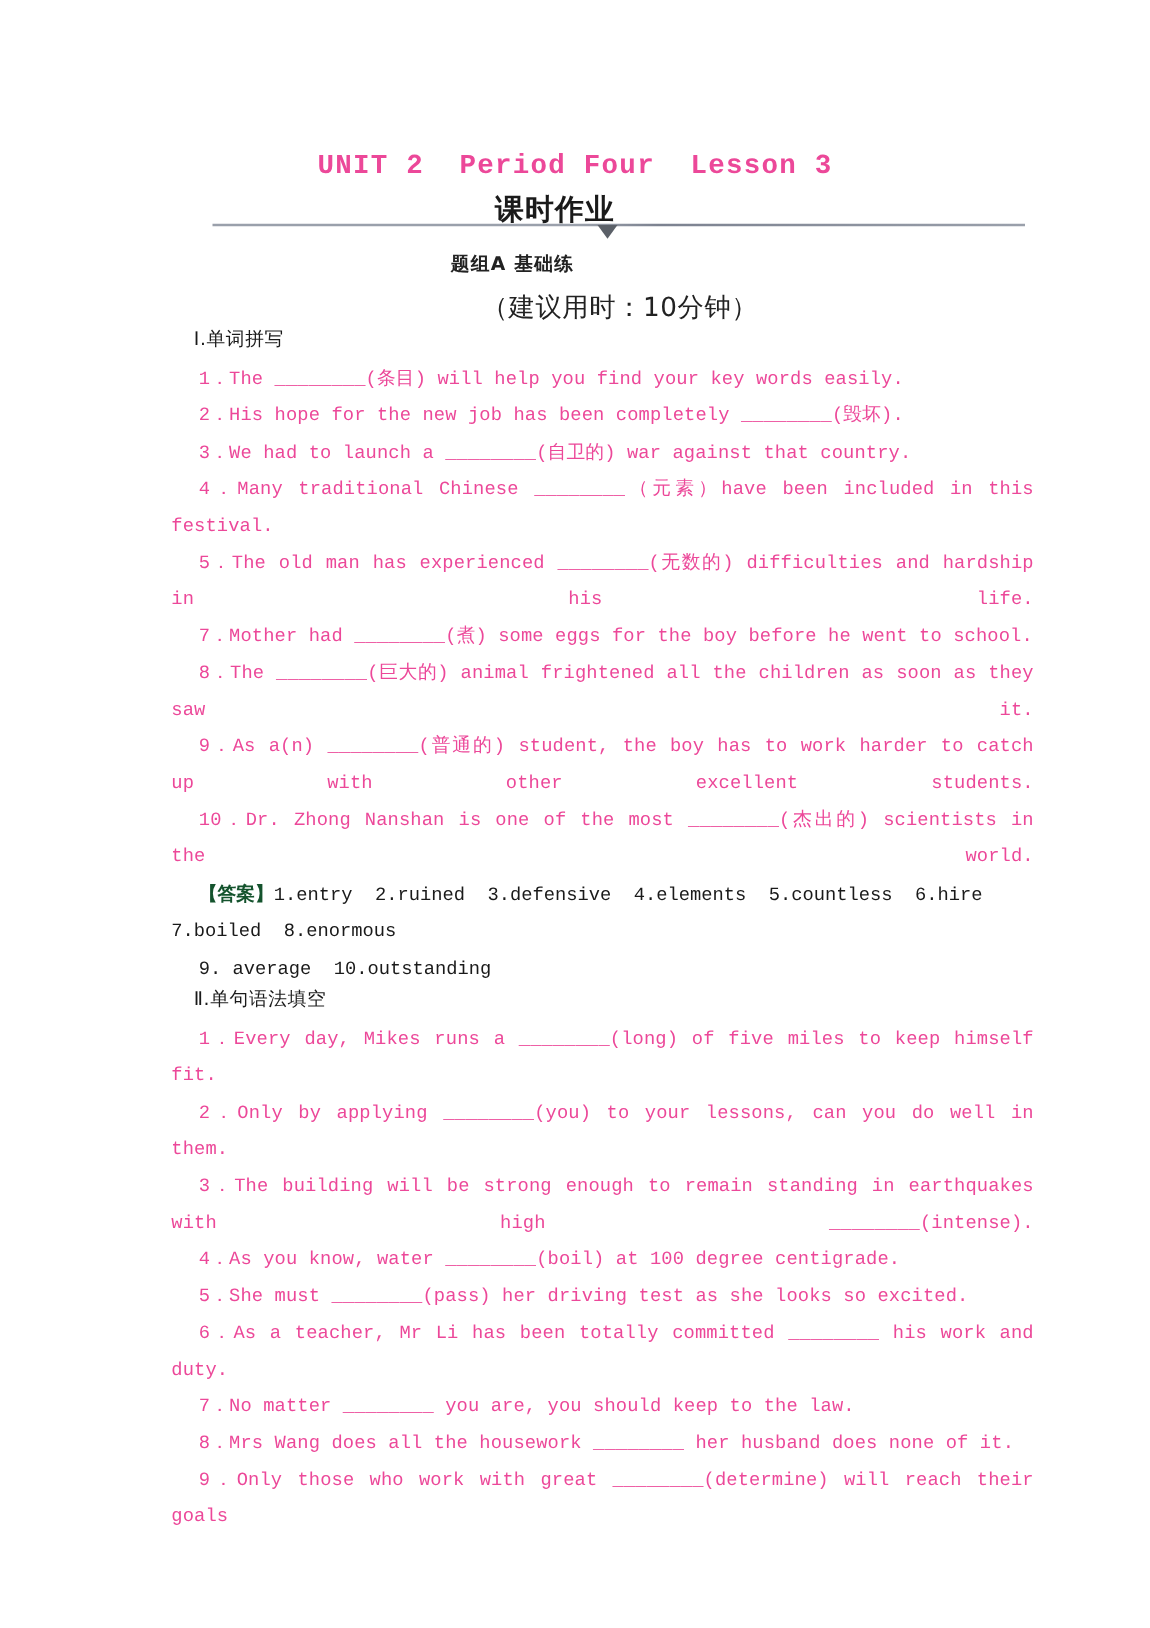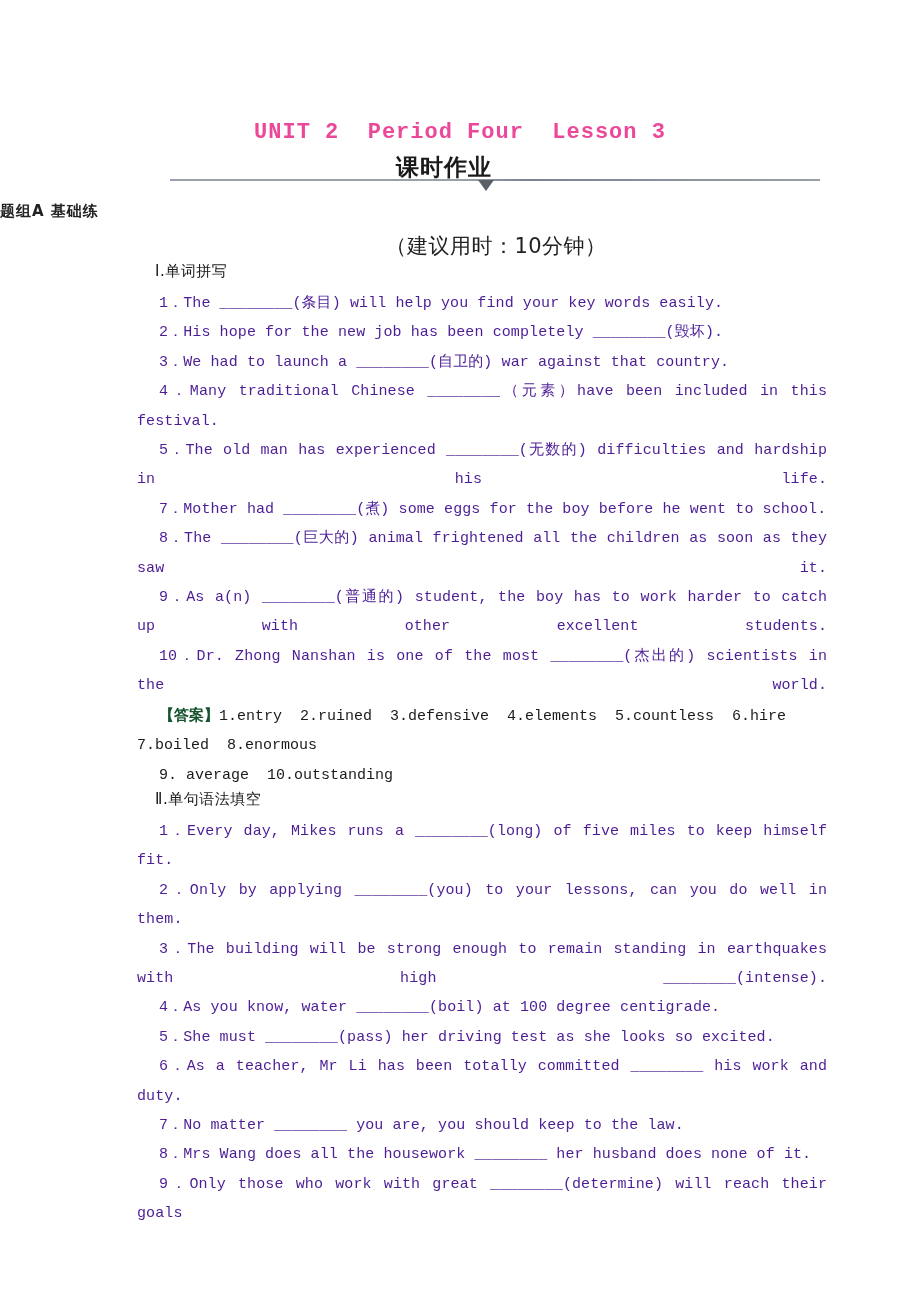--- a/index.html
+++ b/index.html
@@ -68,21 +68,21 @@
     border-left: 8px solid transparent;
     border-right: 8px solid transparent;
     border-top: 11px solid #5b6068;
   }
 
   .group-line {
     position: absolute;
     left: 0;
     top: 202px;
     width: 820px;
-    text-align: left;
+    text-align: center;
     font-family: "DejaVu Sans", "Liberation Sans", sans-serif;
     font-size: 15px;
     font-weight: bold;
     color: #222;
     letter-spacing: 1px;
   }
   .time-line {
     position: absolute;
     left: 0;
     top: 232px;
@@ -106,21 +106,21 @@
     font-family: "DejaVu Sans", "Liberation Sans", sans-serif;
     font-size: 15px;
     color: #1a1a1a;
     margin-left: 18px;
     margin-bottom: 8px;
     letter-spacing: 0.5px;
   }
   .q {
     font-size: 15px;
     line-height: 29.4px;
-    color: #4c1d95;
+    color: #ec4899;
     text-align: justify;
     text-align-last: left;
     text-indent: 22px;
     margin: 0;
     letter-spacing: 0.1px;
     white-space: normal;
   }
   .q.just {
     text-align-last: justify;
   }

